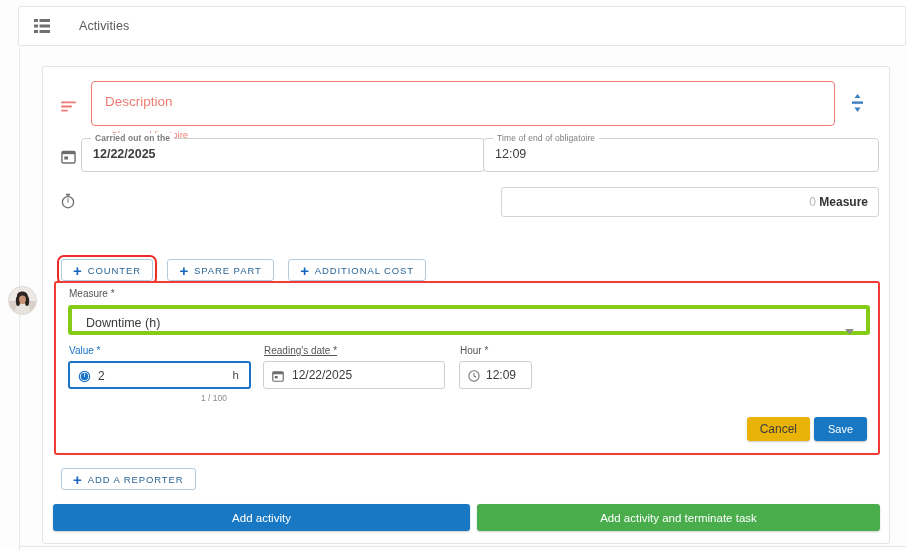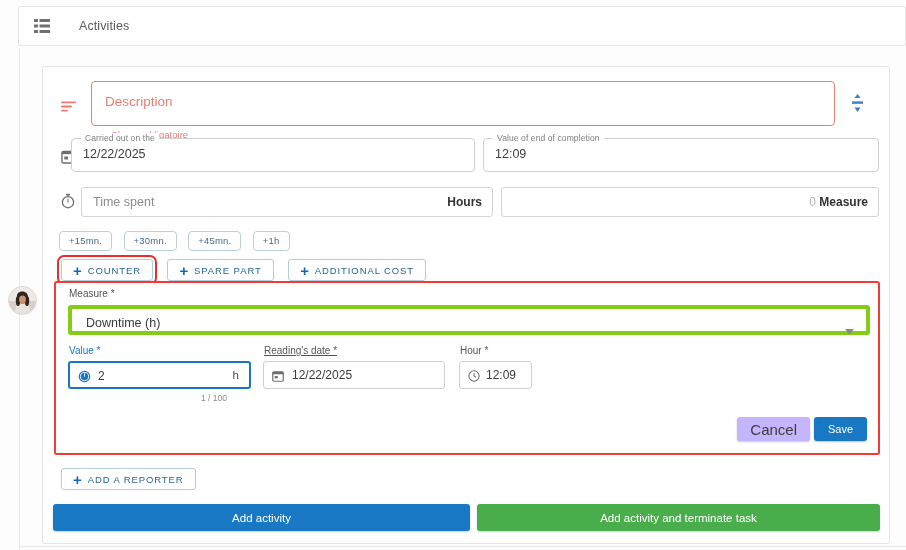--- a/index.html
+++ b/index.html
@@ -127,22 +127,22 @@
     background: #fff; height: 28px;
   }
   .sub-field.focused { border: 2px solid #1a73c7; }
   .sub-field .icon { position: absolute; left: 8px; top: 6px; }
   .sub-field .txt { position: absolute; left: 28px; top: 6px; font-size: 12px; color: #3b3b3b; }
   .sub-field .unit { position: absolute; right: 10px; top: 6px; font-size: 11.5px; color: #4a4a4a; }
   .hint { position: absolute; font-size: 8.5px; color: #8a8a8a; }
 
   .btn-cancel {
     position: absolute; right: 68px; bottom: 12px; height: 24px; padding: 0 13px;
-    border: none; border-radius: 3px; background: #c4b5fd; color: #3d3d3d;
-    font-size: 15px; cursor: pointer; box-shadow: 0 1px 2px rgba(0,0,0,.22);
+    border: none; border-radius: 3px; background: #eab308; color: #3d3d3d;
+    font-size: 12px; cursor: pointer; box-shadow: 0 1px 2px rgba(0,0,0,.22);
     display: flex; align-items: center;
   }
   .btn-save {
     position: absolute; right: 11px; bottom: 12px; height: 24px; padding: 0 14px;
     border: none; border-radius: 3px; background: #1878c4; color: #fff;
     font-size: 11px; cursor: pointer; box-shadow: 0 1px 2px rgba(0,0,0,.25);
     display: flex; align-items: center;
   }
 
   
@@ -225,57 +225,47 @@
     <div class="err-msg">Champ obligatoire</div>
 
     <span class="lead-icon" style="position:absolute;left:12px;top:76px;">
       <svg width="15" height="15" viewBox="0 0 16 16">
         <rect x="1" y="2.5" width="14" height="12.5" rx="1.6" fill="none" stroke="#6e6e6e" stroke-width="1.5"></rect>
         <rect x="1" y="2.5" width="14" height="3" fill="#6e6e6e"></rect>
         <rect x="3.5" y="8" width="4" height="3.2" fill="#6e6e6e"></rect>
       </svg>
     </span>
 
-    <div class="mat" style="position:absolute;left:28px;top:71px;width:404px;">
+    <div class="mat" style="position:absolute;left:38px;top:71px;width:404px;font-weight:bold;">
       <span class="mat-label">Carried out on the</span>
       <span class="mat-value">12/22/2025</span>
     </div>
 
     <div class="mat" style="position:absolute;left:440px;top:71px;width:396px;">
-      <span class="mat-label">Value of end of completion</span>
+      <span class="mat-label">Time of end of obligatoire</span>
       <span class="mat-value">12:09</span>
     </div>
 
     <span class="lead-icon" style="position:absolute;left:12px;top:121px;">
       <svg width="16" height="16" viewBox="0 0 16 16">
         <circle cx="8" cy="9.2" r="5.6" fill="none" stroke="#6e6e6e" stroke-width="1.3"></circle>
         <rect x="6" y="0.8" width="4" height="1.6" fill="#6e6e6e"></rect>
         <rect x="7.4" y="2.2" width="1.3" height="1.6" fill="#6e6e6e"></rect>
         <rect x="7.5" y="5.6" width="1" height="4" fill="#6e6e6e"></rect>
       </svg>
     </span>
 
-    <div class="plain" style="position:absolute;left:38px;top:120px;width:412px;">
-      <span class="ph">Time spent</span>
-      <span class="suffix">Hours</span>
-    </div>
 
     <div class="plain" style="position:absolute;left:458px;top:120px;width:378px;">
       <span class="suffix">
         <span class="dim">0</span>
         <span>Measure</span>
       </span>
     </div>
 
-    <div style="position:absolute;left:16px;top:163px;">
-      <span class="chip">+15mn.</span>
-      <span class="chip">+30mn.</span>
-      <span class="chip">+45mn.</span>
-      <span class="chip">+1h</span>
-    </div>
 
     <div style="position:absolute;left:18px;top:192px;">
       <span class="addbtn highlighted">
         <span class="plus">+</span>
         <span>COUNTER</span>
       </span>
       <span class="addbtn">
         <span class="plus">+</span>
         <span>SPARE PART</span>
       </span>

